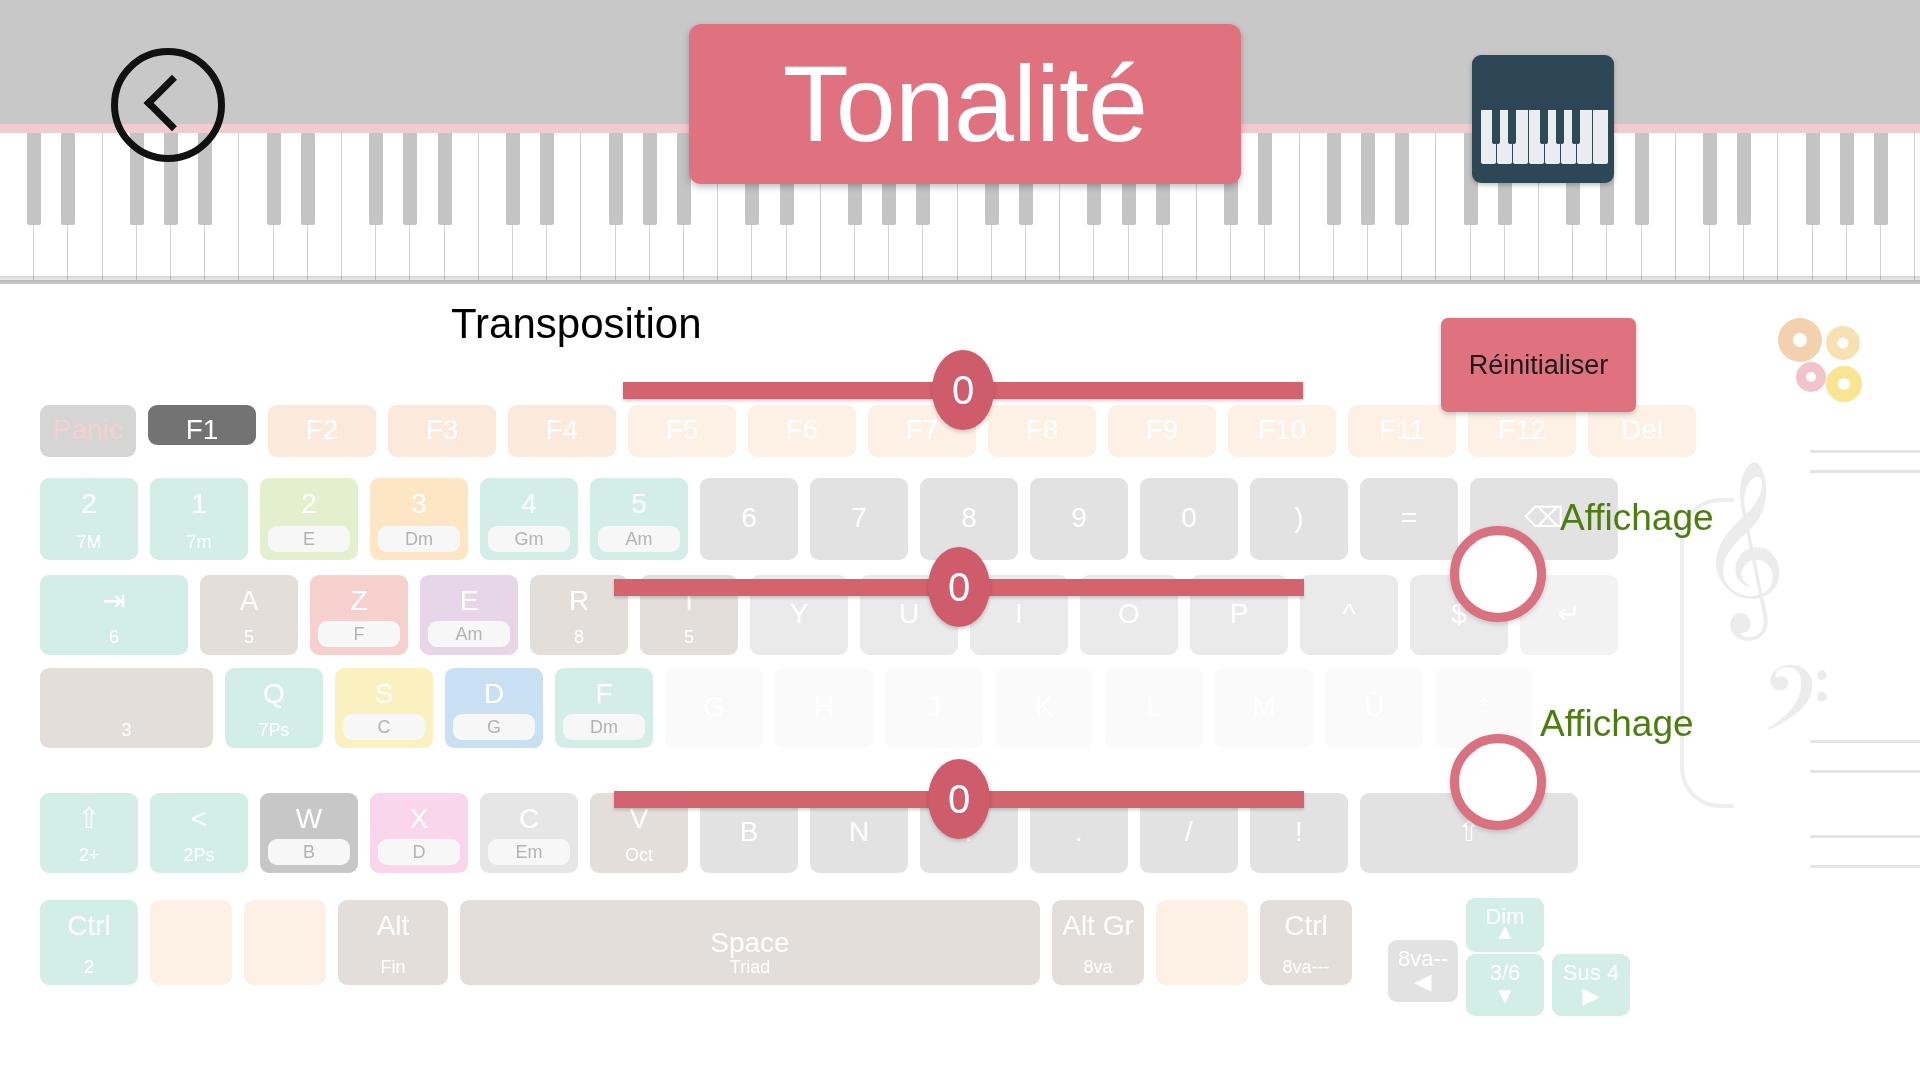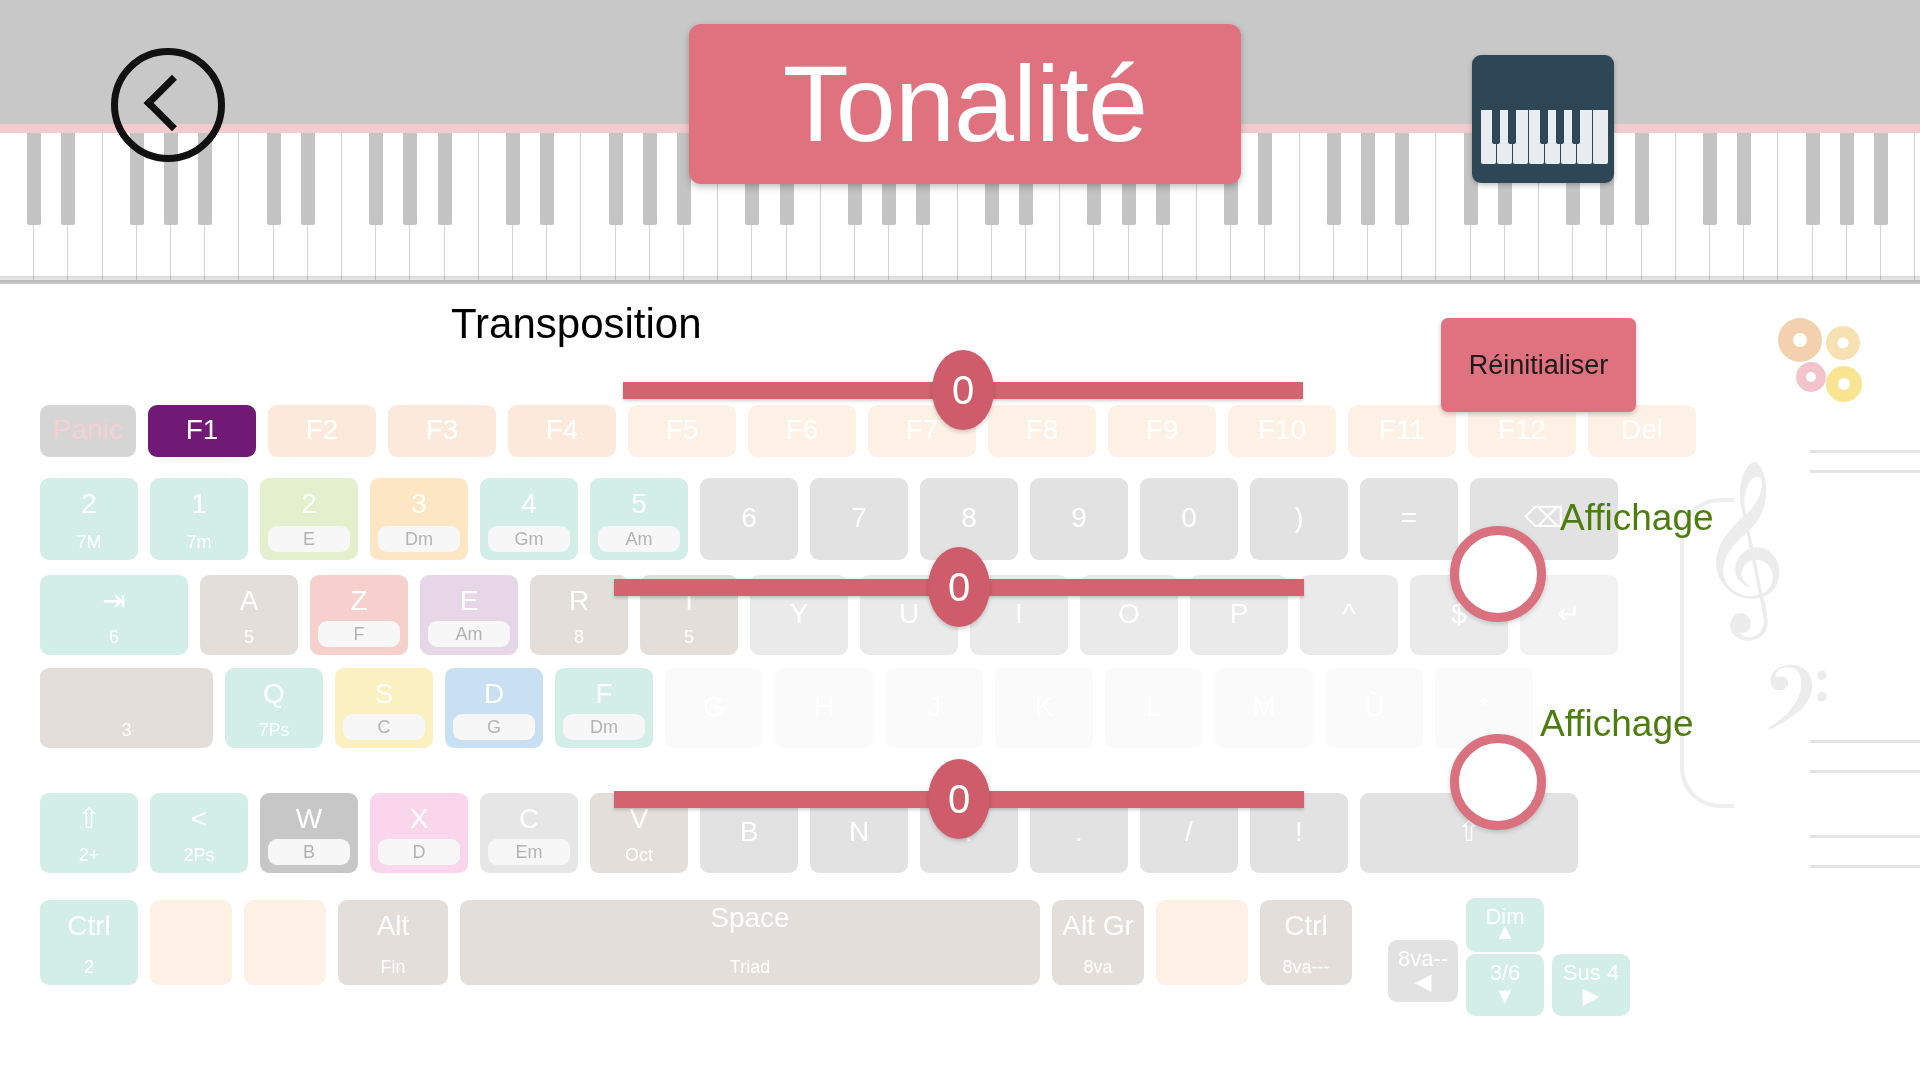--- a/index.html
+++ b/index.html
@@ -389,21 +389,21 @@
     </div>
     <div class="gear" style="left:48px;top:48px;width:36px;height:36px;background:#f7e07e;">
       <div class="hole" style="width:12px;height:12px;"></div>
     </div>
   </div>
 
   <div id="kbd">
       <div class="kkey" style="left: 40px; top: 405px; width: 96px; height: 52px; background: rgb(213, 213, 213);">
         <span class="main" style="top: 11px; color: rgb(246, 207, 211);">Panic</span>
       </div>
-      <div class="kkey" style="left: 148px; top: 405px; width: 108px; height: 52px; background: #701a75; text-decoration: underline;">
+      <div class="kkey" style="left: 148px; top: 405px; width: 108px; height: 40px; background: #737373; text-decoration: underline;">
         <span class="main" style="top: 11px;">F1</span>
       </div>
       <div class="kkey" style="left: 268px; top: 405px; width: 108px; height: 52px; background: rgb(251, 234, 220);">
         <span class="main" style="top: 11px;">F2</span>
       </div>
       <div class="kkey" style="left: 388px; top: 405px; width: 108px; height: 52px; background: rgb(251, 234, 220);">
         <span class="main" style="top: 11px;">F3</span>
       </div>
       <div class="kkey" style="left: 508px; top: 405px; width: 108px; height: 52px; background: rgb(251, 234, 220);">
         <span class="main" style="top: 11px;">F4</span>
@@ -623,21 +623,21 @@
         <span class="main" style="top: 12px;">Ctrl</span>
         <span class="sub">2</span>
       </div>
       <div class="kkey" style="left: 150px; top: 900px; width: 82px; height: 85px; background: rgb(253, 241, 230);"></div>
       <div class="kkey" style="left: 244px; top: 900px; width: 82px; height: 85px; background: rgb(253, 241, 230);"></div>
       <div class="kkey" style="left: 338px; top: 900px; width: 110px; height: 85px; background: rgb(227, 222, 217);">
         <span class="main" style="top: 12px;">Alt</span>
         <span class="sub">Fin</span>
       </div>
       <div class="kkey" style="left: 460px; top: 900px; width: 580px; height: 85px; background: rgb(227, 222, 217);">
-        <span class="main" style="top: 4px;">Space</span>
+        <span class="main" style="top: 29px;">Space</span>
         <span class="sub">Triad</span>
       </div>
       <div class="kkey" style="left: 1052px; top: 900px; width: 92px; height: 85px; background: rgb(227, 222, 217);">
         <span class="main" style="top: 12px;">Alt Gr</span>
         <span class="sub">8va</span>
       </div>
       <div class="kkey" style="left: 1156px; top: 900px; width: 92px; height: 85px; background: rgb(253, 241, 230);"></div>
       <div class="kkey" style="left: 1260px; top: 900px; width: 92px; height: 85px; background: rgb(227, 222, 217);">
         <span class="main" style="top: 12px;">Ctrl</span>
         <span class="sub">8va---</span>

